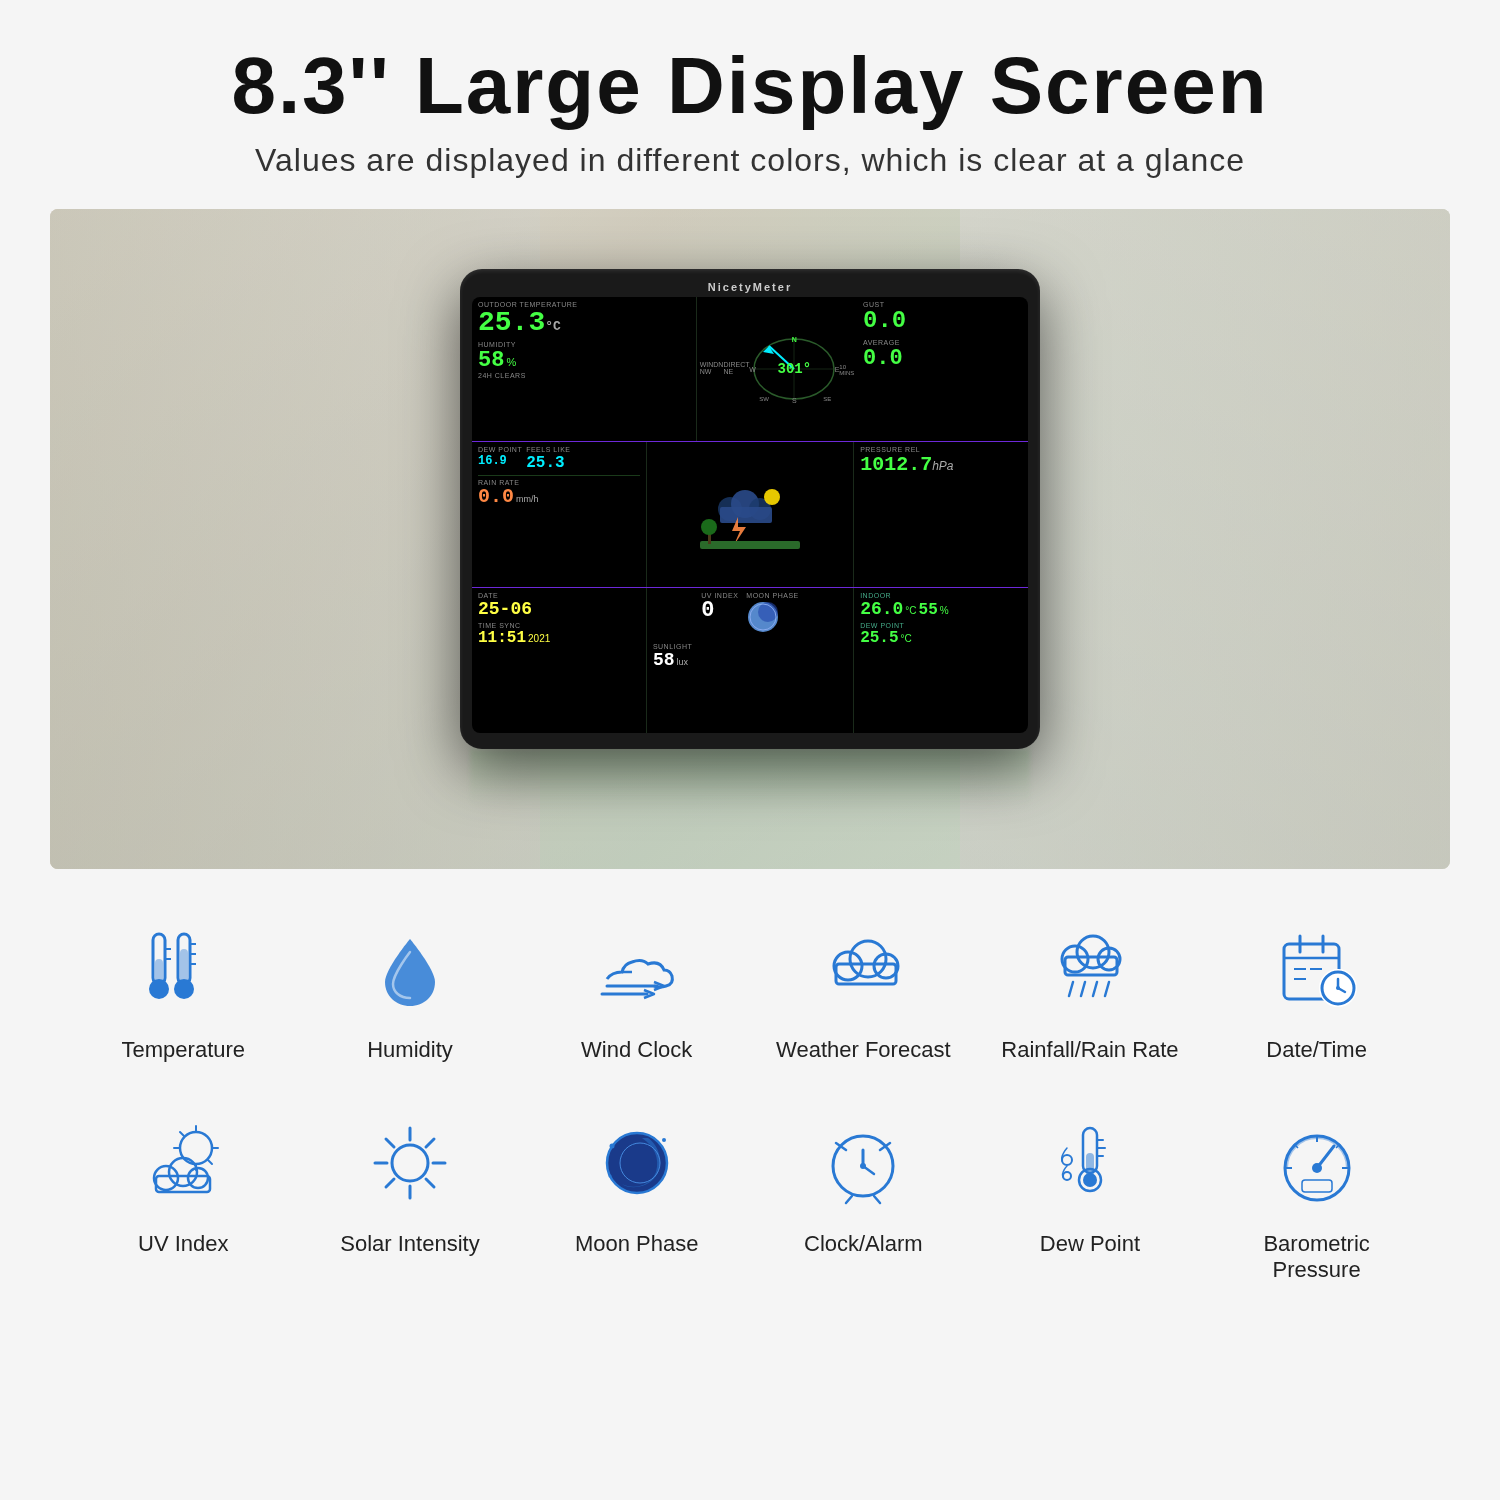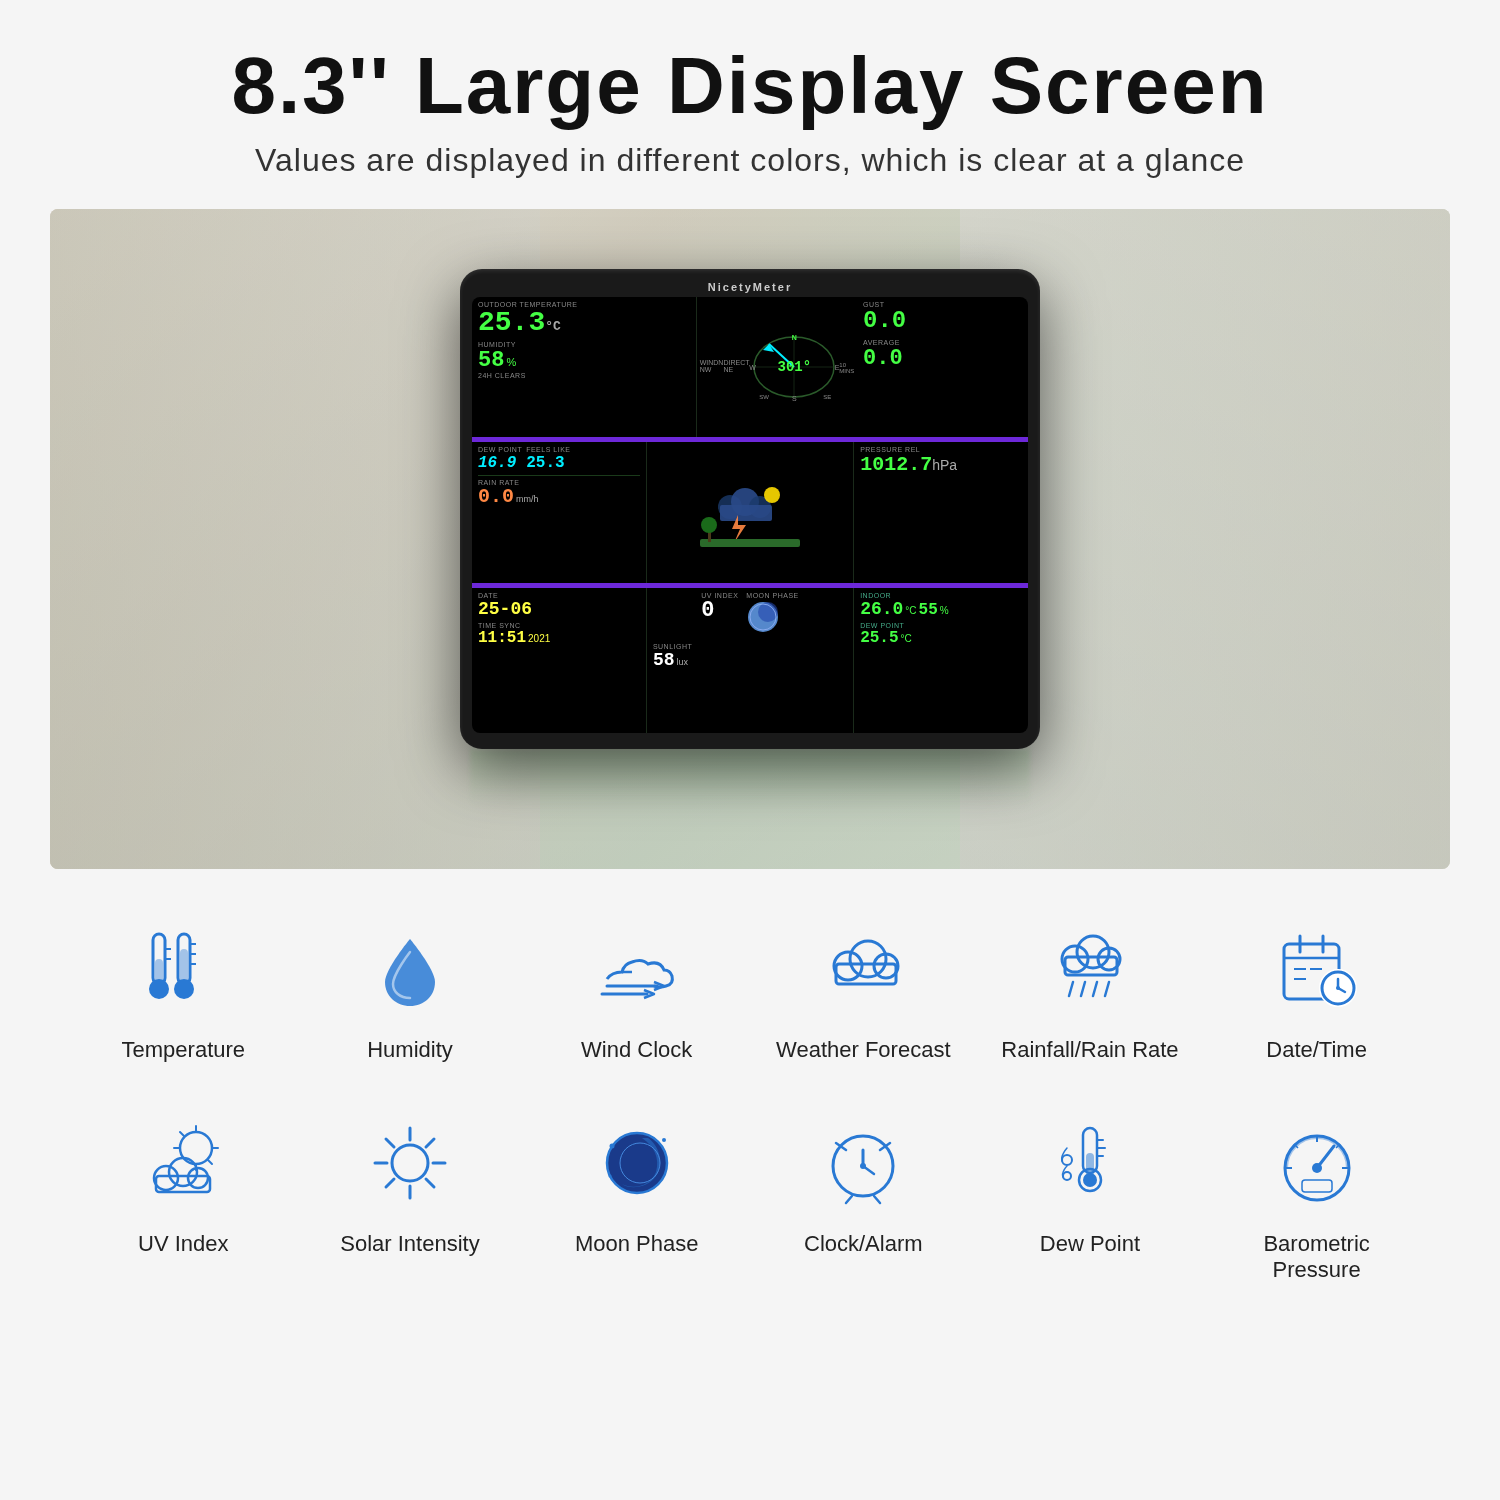--- a/index.html
+++ b/index.html
@@ -82,21 +82,21 @@
       width: 100%;
       height: calc(100% - 20px);
       display: grid;
       grid-template-rows: 1fr 1fr 1fr;
       overflow: hidden;
     }
 
     
     .screen-row {
       display: flex;
-      border-bottom: 5px solid #6d28d9;
+      border-bottom: 1px solid #6d28d9;
     }
     .screen-row:last-child { border-bottom: none; }
 
     .screen-cell {
       flex: 1;
       padding: 4px 6px;
       border-right: 1px solid #1a2a1a;
       display: flex;
       flex-direction: column;
       justify-content: flex-start;
@@ -284,21 +284,21 @@
             </div>
           </div>
         </div>
 
         <div class="screen-row" style="flex:1.1;">
 
           <div class="screen-cell" style="flex:1;">
             <div style="display:flex;gap:4px;margin-bottom:4px;">
               <div>
                 <div class="cell-label">DEW POINT</div>
-                <div class="cell-value-cyan" style="font-size:16px;font-style:italic;">16.9</div>
+                <div class="cell-value-cyan" style="font-size:12px;">16.9</div>
               </div>
               <div>
                 <div class="cell-label">FEELS LIKE</div>
                 <div class="cell-value-cyan" style="font-size:16px;">25.3</div>
               </div>
             </div>
             <div style="border-top:1px solid #1a3a1a;padding-top:3px;">
               <div class="cell-label">RAIN RATE</div>
               <div style="display:flex;align-items:baseline;gap:2px;">
                 <span class="cell-value-orange" style="font-size:20px;">0.0</span>
@@ -324,21 +324,21 @@
               <rect x="8" y="50" width="3" height="15" fill="#4a3a1a"></rect>
               <circle cx="9" cy="48" r="8" fill="#1a6a1a"></circle>
             </svg>
           </div>
 
           <div class="screen-cell" style="flex:1;">
             <div class="cell-label">PRESSURE REL</div>
             <div style="display:flex;align-items:baseline;">
               <span class="cell-value-green" style="font-size:20px;">10</span>
               <span class="cell-value-green" style="font-size:20px;">12.7</span>
-              <span style="font-size:14px;color:#aaa;">hPa</span>
+              <span style="font-size:12px;color:#aaa;font-style:italic;">hPa</span>
             </div>
           </div>
         </div>
 
         <div class="screen-row">
 
           <div class="screen-cell" style="flex:1;">
             <div class="cell-label">DATE</div>
             <div class="cell-value-yellow" style="font-size:18px;">25-06</div>
             <div class="cell-label" style="margin-top:4px;">TIME SYNC</div>

